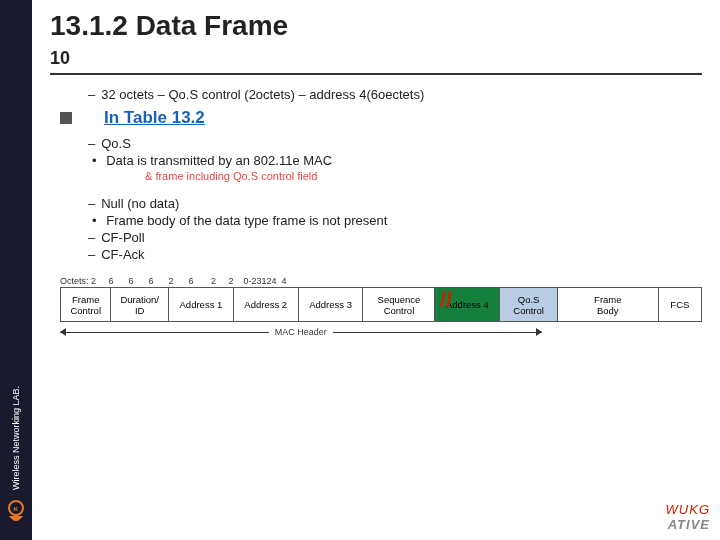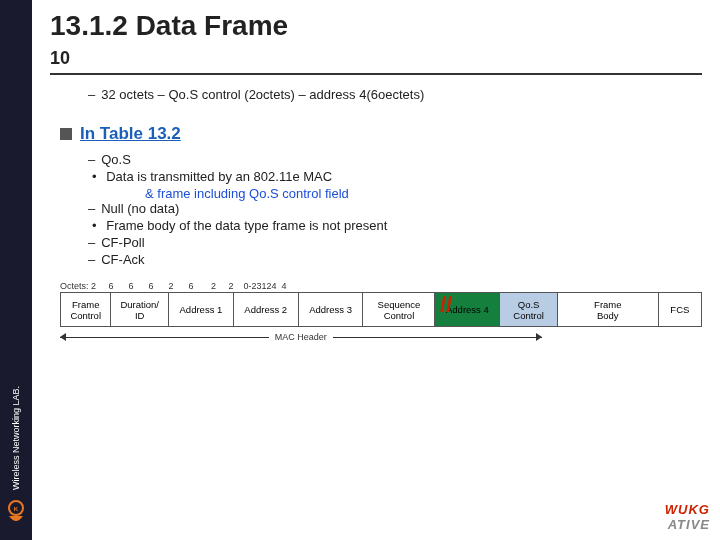--- a/index.html
+++ b/index.html
@@ -131,23 +131,23 @@
       color: #222;
       margin-bottom: 2px;
     }
 
     .bullet-dot {
       margin-right: 6px;
     }
 
     .continued-text {
       margin-left: 85px;
-      font-size: 13px;
-      color: #1d4ed8;
-      margin-bottom: 0;
+      font-size: 11px;
+      color: #ef4444;
+      margin-bottom: 14px;
     }
 
     
     .frame-diagram {
       margin-top: 14px;
       margin-left: 0px;
       width: 100%;
     }
 
     .frame-table {
@@ -230,21 +230,21 @@
   </div>
 
   <div class="content">
 
 
     <div class="sub-item">
       <span class="dash">–</span>
       <span>32 octets – Qo.S control (2octets) – address 4(6oectets)</span>
     </div>
 
-    <div class="bullet-item" style="margin-top:22px;">
+    <div class="bullet-item" style="margin-top:6px;gap:24px;">
       <div class="bullet-square"></div>
       <span class="link-text">In Table 13.2</span>
     </div>
 
     <div class="sub-item">
       <span class="dash">–</span>
       <span>Qo.S</span>
     </div>
 
     <div class="sub-sub-item">
@@ -311,18 +311,18 @@
           <div style="position:absolute;right:0;top:50%;transform:translateY(-50%);width:0;height:0;border-top:4px solid transparent;border-bottom:4px solid transparent;border-left:6px solid #333;"></div>
           <div style="position:absolute;top:50%;left:50%;transform:translate(-50%,-50%);background:#fff;padding:0 6px;font-size:9px;color:#333;white-space:nowrap;">MAC Header</div>
         </div>
       </div>
     </div>
 
   </div>
 
   <div class="bottom-logo">
     <div class="logo-kwangwoon">
-      <span style="font-size:13px;color:#cc2200;font-weight:bold;font-style:italic;">WUKG</span><br>
+      <span style="font-size:13px;color:#cc2200;font-weight:normal;font-style:italic;">WUKG</span><br>
       <span style="font-size:13px;color:#888;font-weight:bold;font-style:italic;">ATIVE</span>
     </div>
   </div>
 
 </div>
 
 </body></html>

